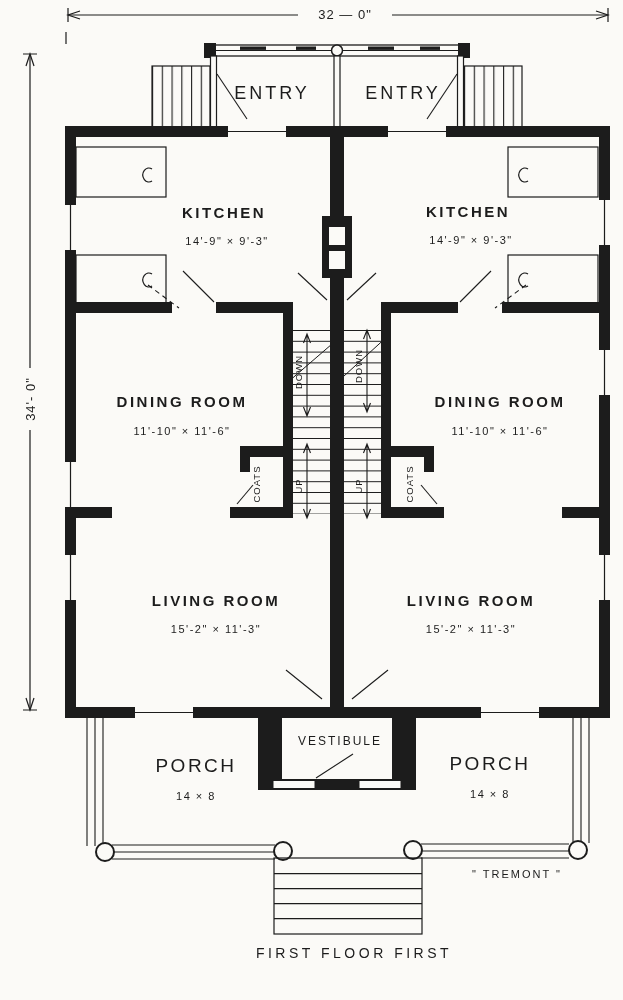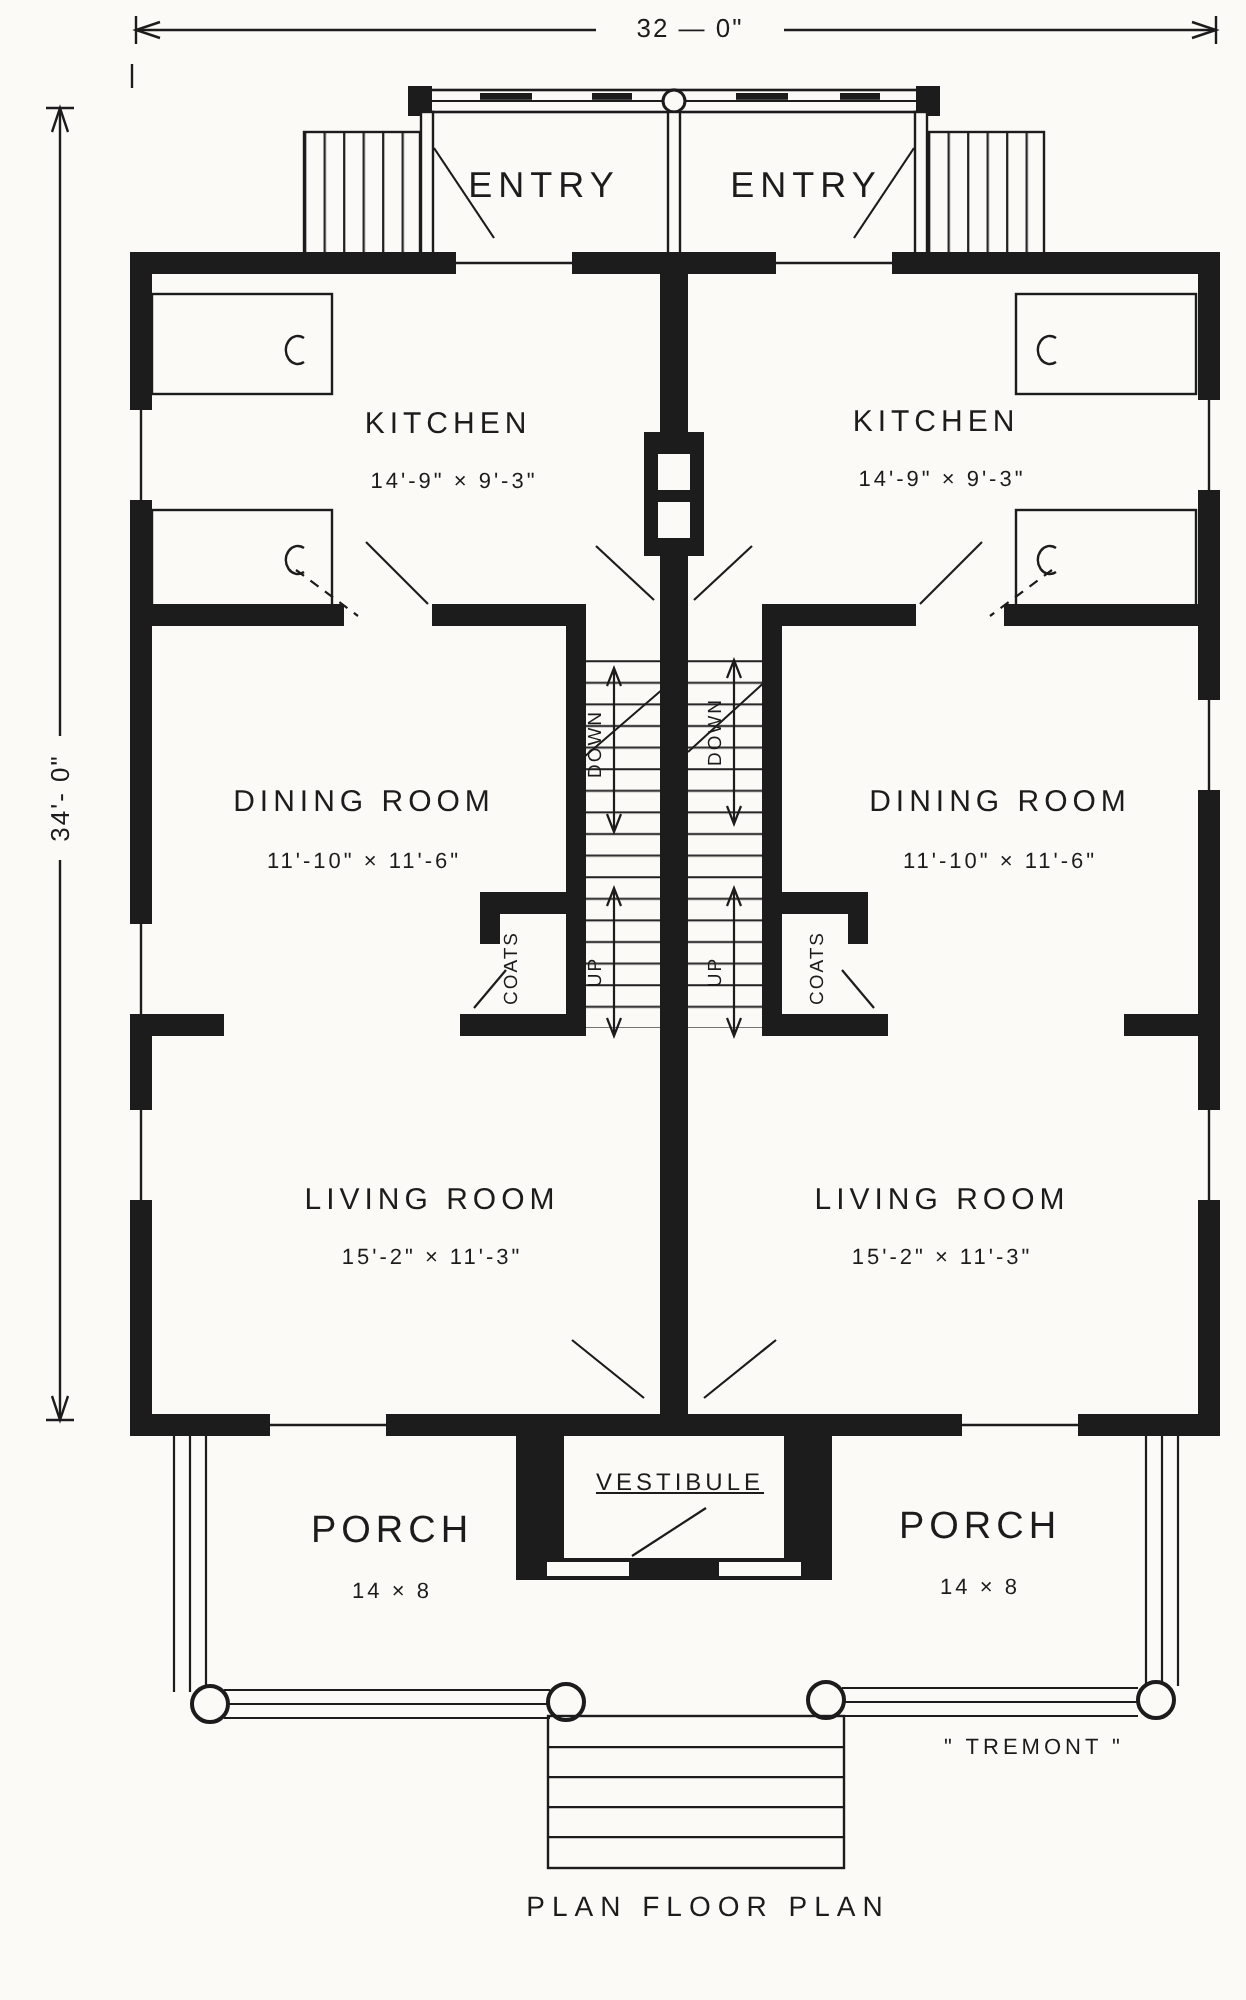--- a/index.html
+++ b/index.html
@@ -1,26 +1,26 @@
 <!DOCTYPE html>
 <html><head>
 <meta charset="utf-8">
 <style>
   html,body{margin:0;padding:0;background:#e9e9e6;}
   #page{position:relative;width:623px;height:1000px;background:#fbfaf7;overflow:hidden;
         font-family:"Liberation Sans",sans-serif;color:#1c1c1c;}
   #plan-svg{position:absolute;left:0;top:0;}
   .lbl{position:absolute;transform:translate(-50%,-50%);white-space:nowrap;color:#1c1c1c;}
   .rot{transform:translate(-50%,-50%) rotate(-90deg);}
-  .room{font-size:15px;letter-spacing:2.5px;font-weight:400;}
+  .room{font-size:15px;letter-spacing:2.5px;font-weight:700;}
   .size{font-size:11px;letter-spacing:1.5px;}
   .entry{font-size:18px;letter-spacing:3px;}
   .small{font-size:9.5px;letter-spacing:1px;}
   .dim{font-size:13px;letter-spacing:1px;}
-  .vest{font-size:12px;letter-spacing:2px;text-decoration:underline;}
+  .vest{font-size:12px;letter-spacing:2px;}
   .porch{font-size:19px;letter-spacing:2.5px;}
   .name{font-size:11px;letter-spacing:2px;}
   .caption{font-size:14px;letter-spacing:3.5px;}
 </style>
 </head>
 <body>
 
 <div id="page">
 
 <svg id="plan-svg" width="623" height="1000" viewBox="0 0 623 1000">
@@ -218,15 +218,15 @@
 <div class="lbl size" style="left:471px;top:629px">15'-2" × 11'-3"</div>
 
 <div class="lbl vest" style="left:340px;top:741px">VESTIBULE</div>
 
 <div class="lbl porch" style="left:196px;top:766px">PORCH</div>
 <div class="lbl size" style="left:196px;top:796px">14 × 8</div>
 <div class="lbl porch" style="left:490px;top:764px">PORCH</div>
 <div class="lbl size" style="left:490px;top:794px">14 × 8</div>
 
 <div class="lbl name" style="left:517px;top:874px">" TREMONT "</div>
-<div class="lbl caption" style="left:354px;top:953px">PLAN FLOOR PLAN</div>
+<div class="lbl caption" style="left:354px;top:953px">FIRST FLOOR FIRST</div>
 
 </div>
 
 </body></html>

